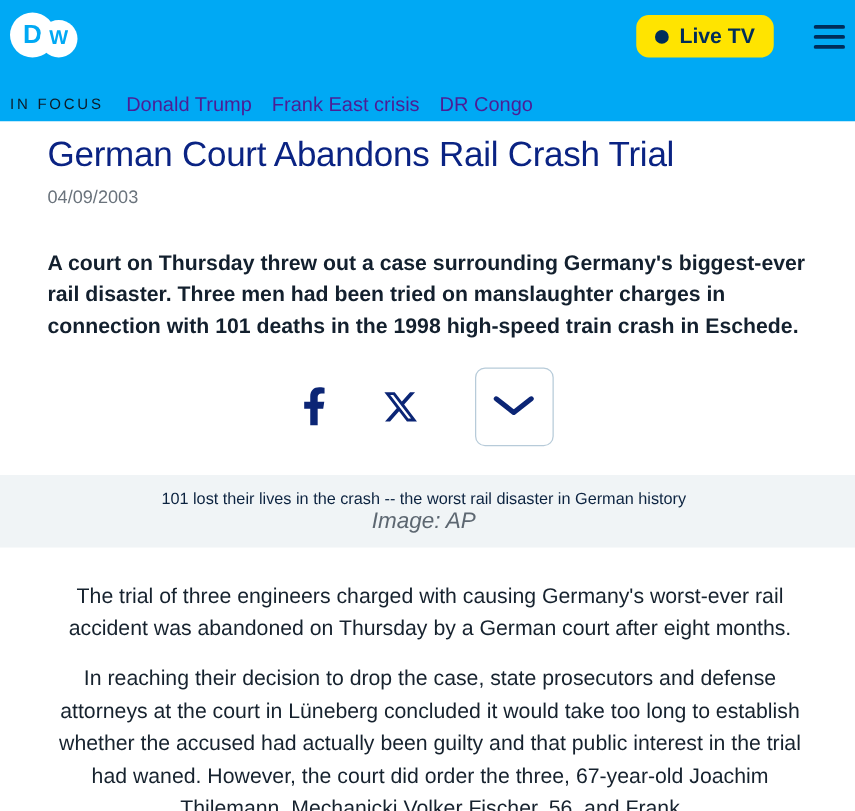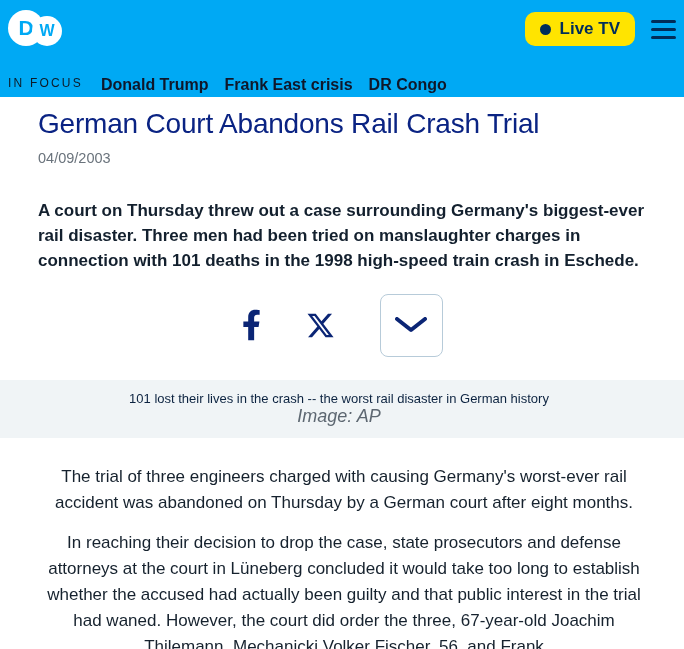--- a/index.html
+++ b/index.html
@@ -8,35 +8,35 @@
 
   
   .header { background:#00a9f4; height:97px; padding:9px 8px 0 8px; }
   .header-top { display:flex; justify-content:space-between; align-items:center; height:40px; }
   .logo { position:relative; width:60px; height:40px; display:block; cursor:pointer; text-decoration:none; }
   .logo-circle { position:absolute; background:#ffffff; border-radius:50%;
                  display:flex; align-items:center; justify-content:center;
                  color:#00a9f4; font-weight:700; }
   .logo-d { width:36px; height:36px; left:0; top:1px; font-size:21px; }
   .logo-w { width:30px; height:30px; left:24px; top:7px; font-size:16px; }
-  .header-right { display:flex; align-items:center; gap:16px; }
+  .header-right { display:flex; align-items:center; gap:32px; }
   .live-tv { display:flex; align-items:center; gap:9px; background:#ffe400; border:none;
              border-radius:10px; height:34px; padding:0 15px; cursor:pointer;
              color:#002d5a; font-weight:700; font-size:17px;
              font-family:"Liberation Sans",sans-serif; }
   .live-dot { width:11px; height:11px; border-radius:50%; background:#002d5a; }
   .hamburger { background:none; border:none; cursor:pointer; padding:2px 0; }
   .hamburger span { display:block; width:25px; height:3px; background:#002d5a;
                     border-radius:2px; margin:5px 0; }
 
   
   .nav { display:flex; align-items:flex-start; margin-top:27px; }
   .nav-label { font-size:12px; font-weight:500; letter-spacing:2.2px; color:#0d1b28;
                text-transform:uppercase; margin-right:18px; }
-  .nav a { font-size:16px; font-weight:700; color:#0f172a; text-decoration:none;
+  .nav a { font-size:16px; font-weight:400; color:#4c1d95; text-decoration:none;
            margin-right:16px; cursor:pointer; }
 
   
   .pad { padding-left:38px; padding-right:34px; }
   h1 { font-size:28px; line-height:34px; font-weight:400; color:#0a2383;
        letter-spacing:-0.2px; margin-top:10px; }
   .date { color:#6a737c; font-size:14.5px; margin-top:9px; }
   .lead { font-weight:700; font-size:17px; line-height:25px; color:#13202e;
           margin-top:32px; max-width:608px; }
 

